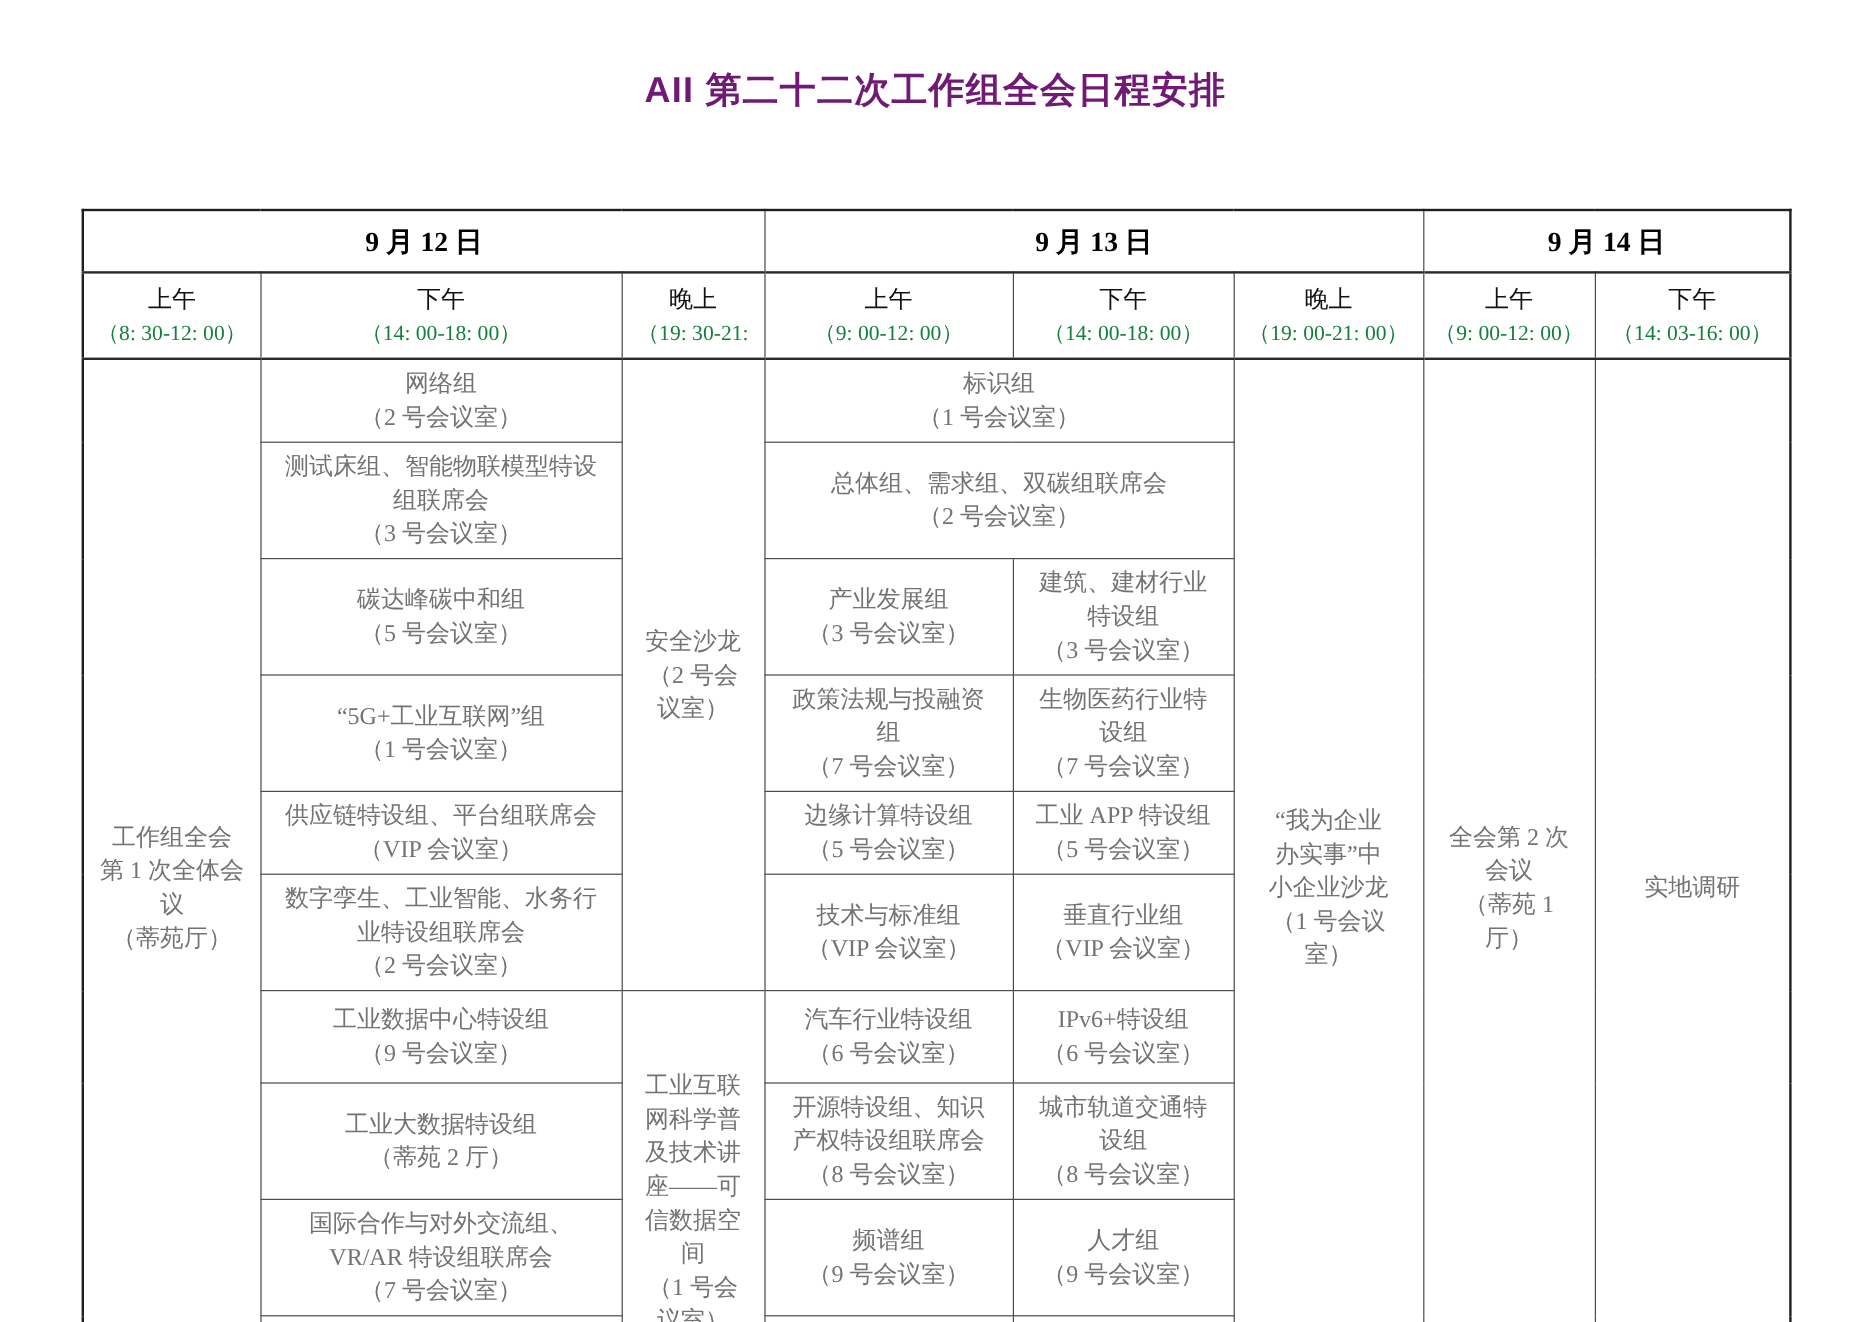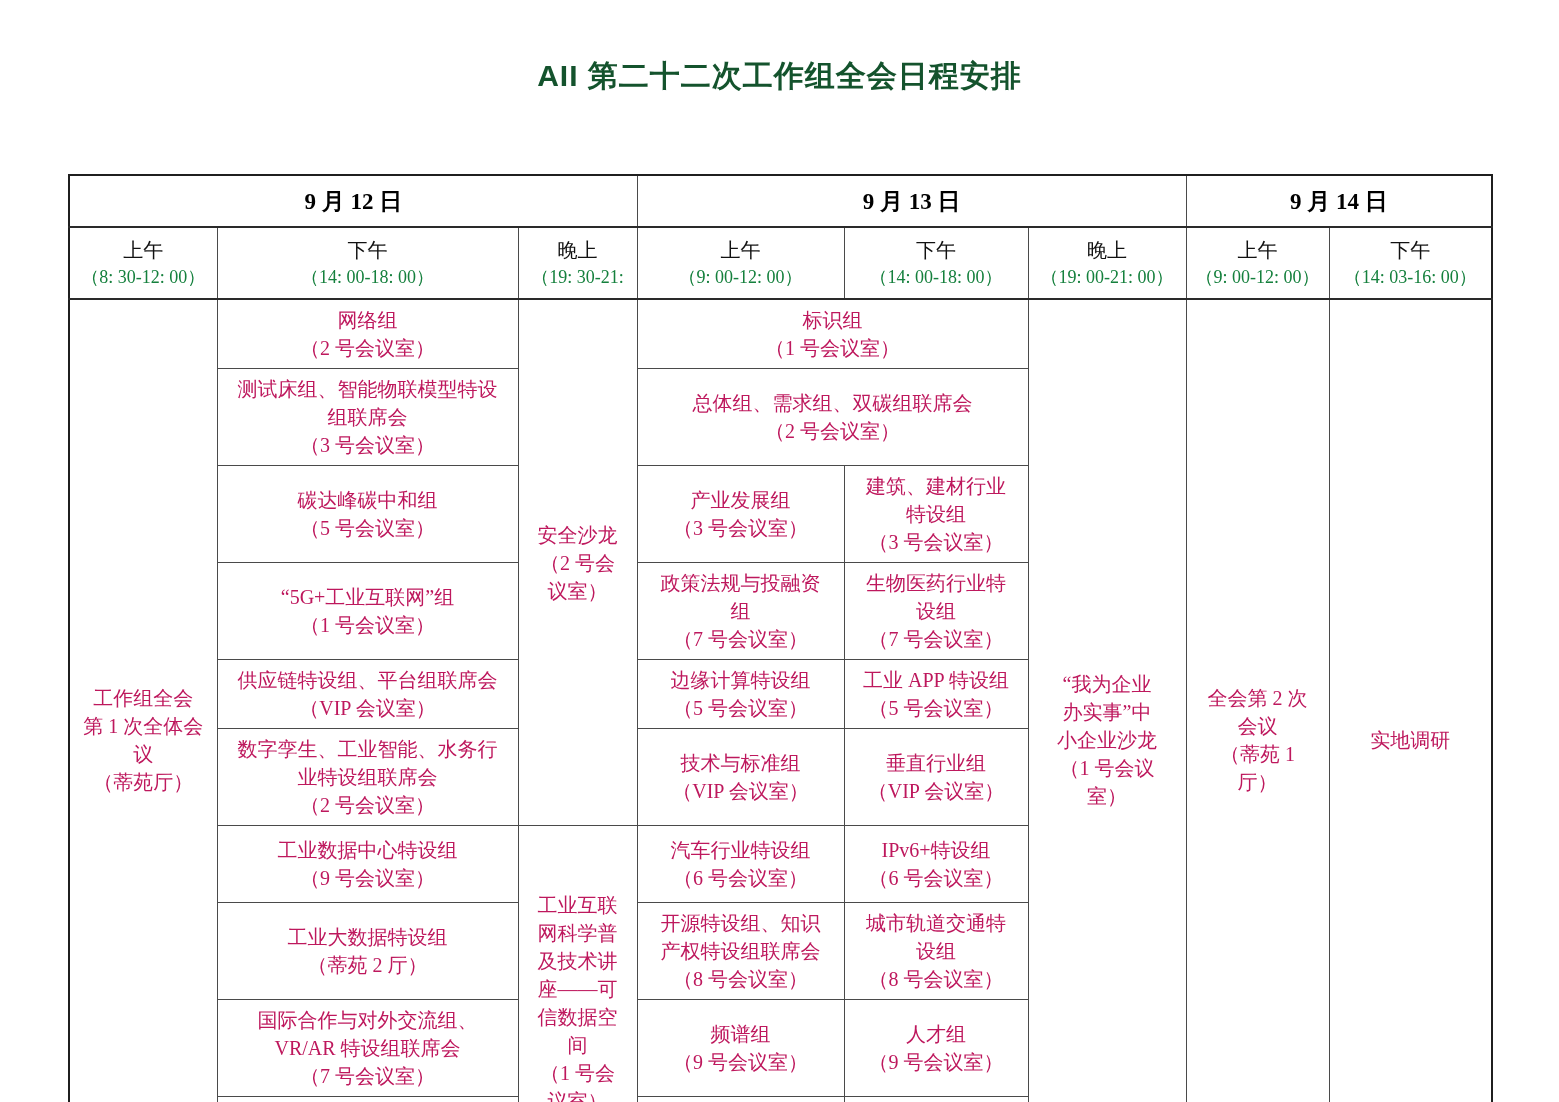--- a/index.html
+++ b/index.html
@@ -14,21 +14,21 @@
   }
   .doc-title {
     margin: 58px 0 0 0;
     width: 1559px;
     text-align: center;
     font-family: "Liberation Sans", "DejaVu Sans", sans-serif;
     font-weight: 700;
     font-size: 30px;
     line-height: 1.2;
     letter-spacing: 1px;
-    color: #14532d;
+    color: #701a75;
   }
   table.schedule {
     table-layout: fixed;
     width: 1423px;
     margin: 80px 0 0 68px;
     border-collapse: collapse;
     border: 2px solid #1f1f1f;
   }
   table.schedule th,
   table.schedule td {
@@ -59,21 +59,21 @@
     font-size: 18px;
     line-height: 26px;
     white-space: nowrap;
     overflow: hidden;
     color: #15803d;
   }
   td.cell {
     font-size: 20px;
     line-height: 28px;
     white-space: pre-line;
-    color: #be185d;
+    color: #737373;
   }
 </style>
 </head>
 <body>
 
 <h1 class="doc-title">AII 第二十二次工作组全会日程安排</h1>
 
 <table class="schedule">
   <colgroup>
     <col style="width:148px">

